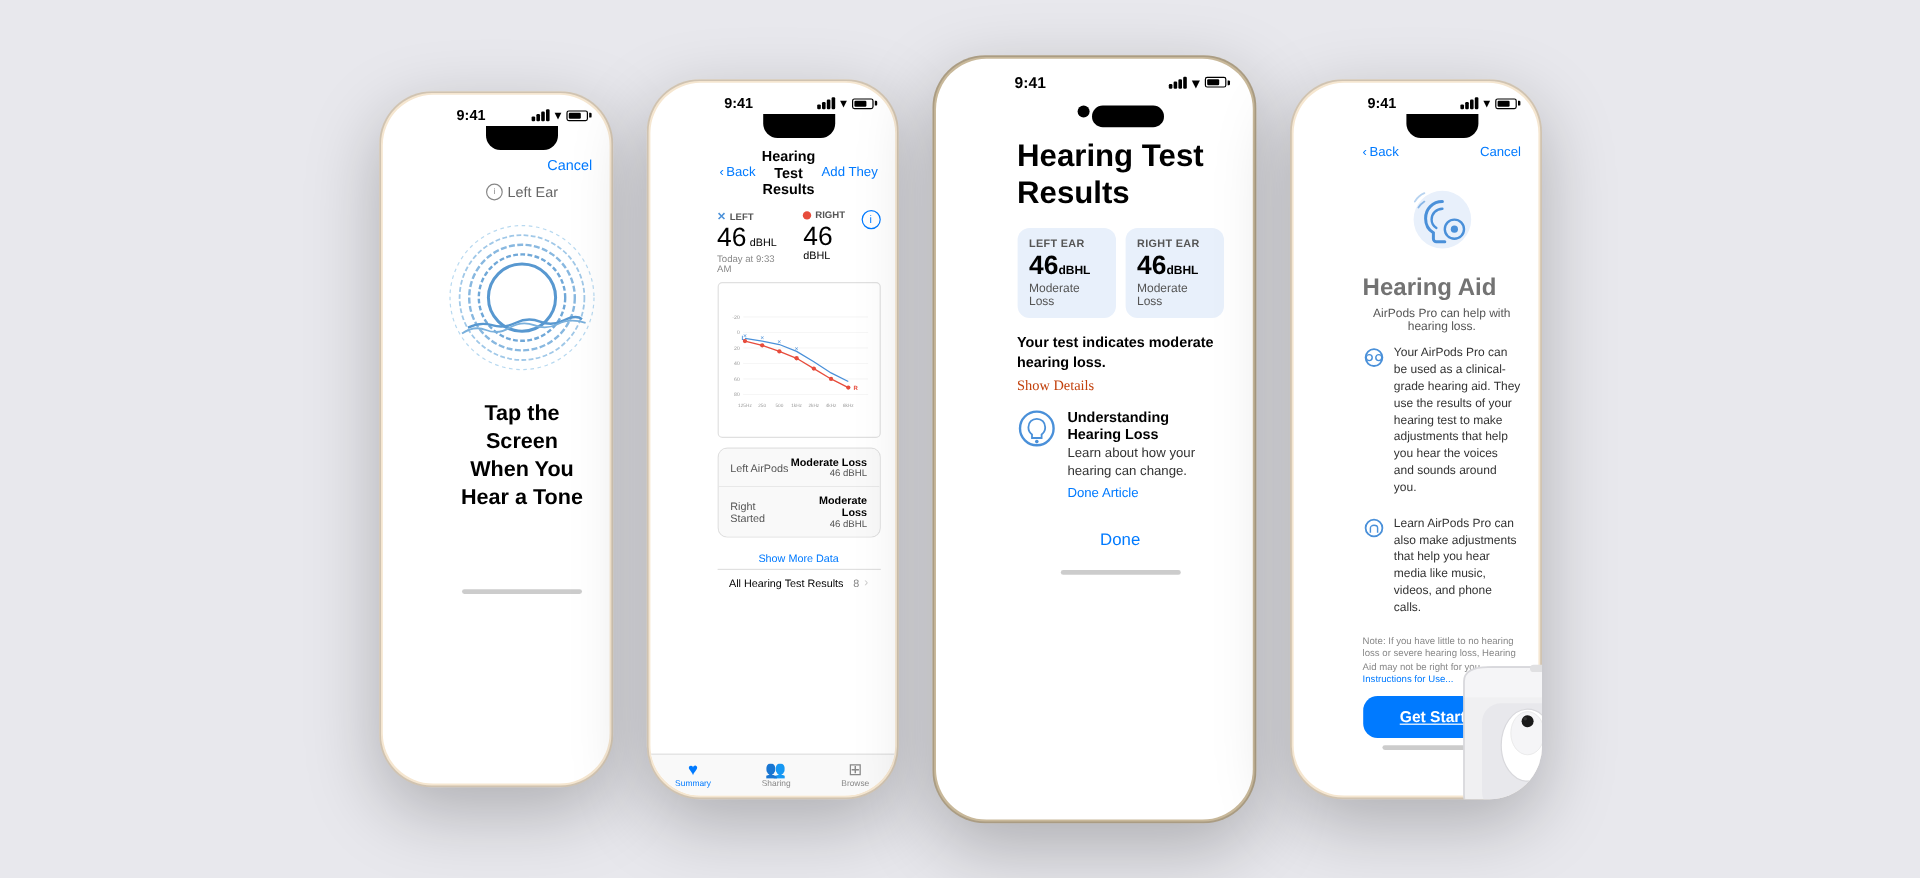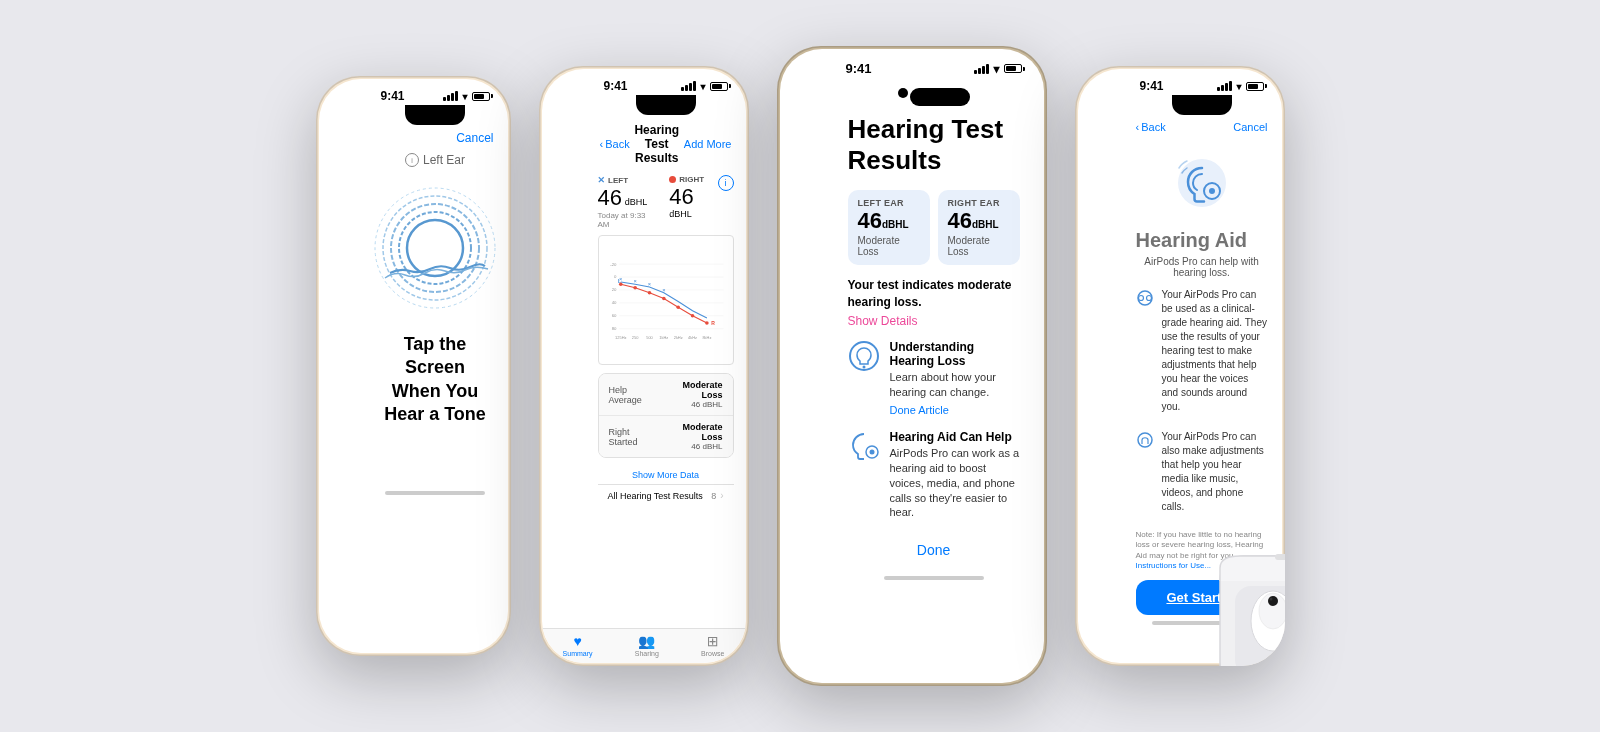--- a/index.html
+++ b/index.html
@@ -251,21 +251,21 @@
       flex: 1;
       background: #e8f0fb;
       border-radius: 10px;
       padding: 8px 10px;
     }
     .p3-card-label { font-size: 9px; font-weight: 600; color: #555; text-transform: uppercase; letter-spacing: 0.3px; }
     .p3-card-value { font-size: 22px; font-weight: 700; color: #000; line-height: 1.2; }
     .p3-card-unit { font-size: 10px; font-weight: 600; }
     .p3-card-sub { font-size: 10px; color: #555; }
     .p3-description { font-size: 12px; color: #000; margin-bottom: 4px; line-height: 1.4; font-weight: bold; }
-    .p3-link { color: #ec4899; font-size: 12px; margin-bottom: 12px; display: block; }
+    .p3-link { color: #c2410c; font-size: 12px; margin-bottom: 12px; display: block; font-family: Liberation Serif, serif; }
     .p3-info-item {
       display: flex;
       gap: 10px;
       margin-bottom: 12px;
       align-items: flex-start;
     }
     .p3-info-icon {
       width: 32px;
       height: 32px;
       flex-shrink: 0;
@@ -439,21 +439,21 @@
       <div style="display:flex;justify-content:center;margin-top:-2px;margin-bottom:4px;">
         <div class="notch"></div>
       </div>
 
       <div class="nav-bar">
         <div class="nav-back">
           <span>‹</span>
             <span>Back</span>
         </div>
         <span class="nav-title">Hearing Test Results</span>
-        <span class="nav-action">Add More</span>
+        <span class="nav-action">Add They</span>
       </div>
 
       <div class="p2-content">
         <div class="p2-header">
           <div class="p2-left-stat">
             <div class="p2-ear-label">
               <span class="p2-ear-x">✕</span>
               <span>LEFT</span>
             </div>
             <div>
@@ -520,21 +520,21 @@
               <circle cx="122" cy="82" r="2.5" fill="#e74c3c"></circle>
               <circle cx="142" cy="92" r="2.5" fill="#e74c3c"></circle>
 
               <text x="148" y="95" font-size="7" fill="#e74c3c" font-weight="bold">R</text>
             </svg>
           </div>
         </div>
 
         <div class="p2-table">
           <div class="p2-row">
-            <span class="p2-row-label">Help Average</span>
+            <span class="p2-row-label">Left AirPods</span>
             <div class="p2-row-value">
               <div>Moderate Loss</div>
               <div class="p2-row-sub">46 dBHL</div>
             </div>
           </div>
           <div class="p2-row">
             <span class="p2-row-label">Right Started</span>
             <div class="p2-row-value">
               <div>Moderate Loss</div>
               <div class="p2-row-sub">46 dBHL</div>
@@ -625,33 +625,20 @@
               <circle cx="16" cy="27" r="1.5" fill="#4a90d9"></circle>
             </svg>
           </div>
           <div>
             <div class="p3-info-title">Understanding Hearing Loss</div>
             <div class="p3-info-text">Learn about how your hearing can change.</div>
             <span class="p3-info-link">Done Article</span>
           </div>
         </div>
 
-        <div class="p3-info-item">
-          <div class="p3-info-icon">
-            <svg width="32" height="32" viewBox="0 0 32 32">
-              <path d="M16,4 C10,4 5,9 5,15 C5,19 7,22 10,24 L10,27 C10,28 11,29 12,29 L16,29" fill="none" stroke="#4a90d9" stroke-width="1.8"></path>
-              <circle cx="24" cy="22" r="6" fill="none" stroke="#4a90d9" stroke-width="1.5"></circle>
-              <circle cx="24" cy="22" r="2.5" fill="#4a90d9"></circle>
-            </svg>
-          </div>
-          <div>
-            <div class="p3-info-title">Hearing Aid Can Help</div>
-            <div class="p3-info-text">AirPods Pro can work as a hearing aid to boost voices, media, and phone calls so they're easier to hear.</div>
-          </div>
-        </div>
 
         <button class="p3-done-btn">Done</button>
 
         <div class="home-indicator" style="margin-top:8px;"></div>
       </div>
     </div>
   </div>
 
   <div class="phone phone-4" style="position:relative;">
     <div class="phone-inner">
@@ -713,21 +700,21 @@
           <div class="p4-body-text">Your AirPods Pro can be used as a clinical-grade hearing aid. They use the results of your hearing test to make adjustments that help you hear the voices and sounds around you.</div>
         </div>
 
         <div class="p4-info-item">
           <span class="p4-info-icon">
             <svg width="18" height="18" viewBox="0 0 18 18">
               <circle cx="9" cy="9" r="7" fill="none" stroke="#4a90d9" stroke-width="1.5"></circle>
               <path d="M6,9 L6,13 M12,9 L12,13 M6,9 C6,6 12,6 12,9" fill="none" stroke="#4a90d9" stroke-width="1.2"></path>
             </svg>
           </span>
-          <div class="p4-body-text">Your AirPods Pro can also make adjustments that help you hear media like music, videos, and phone calls.</div>
+          <div class="p4-body-text">Learn AirPods Pro can also make adjustments that help you hear media like music, videos, and phone calls.</div>
         </div>
 
         <div class="p4-note">
           <span>Note: If you have little to no hearing loss or severe hearing loss, Hearing Aid may not be right for you.</span>
           <span class="p4-note-link">Instructions for Use...</span>
         </div>
 
         <button class="p4-get-started-btn">Get Started</button>
 
         <div class="home-indicator" style="margin-top:6px;"></div>

